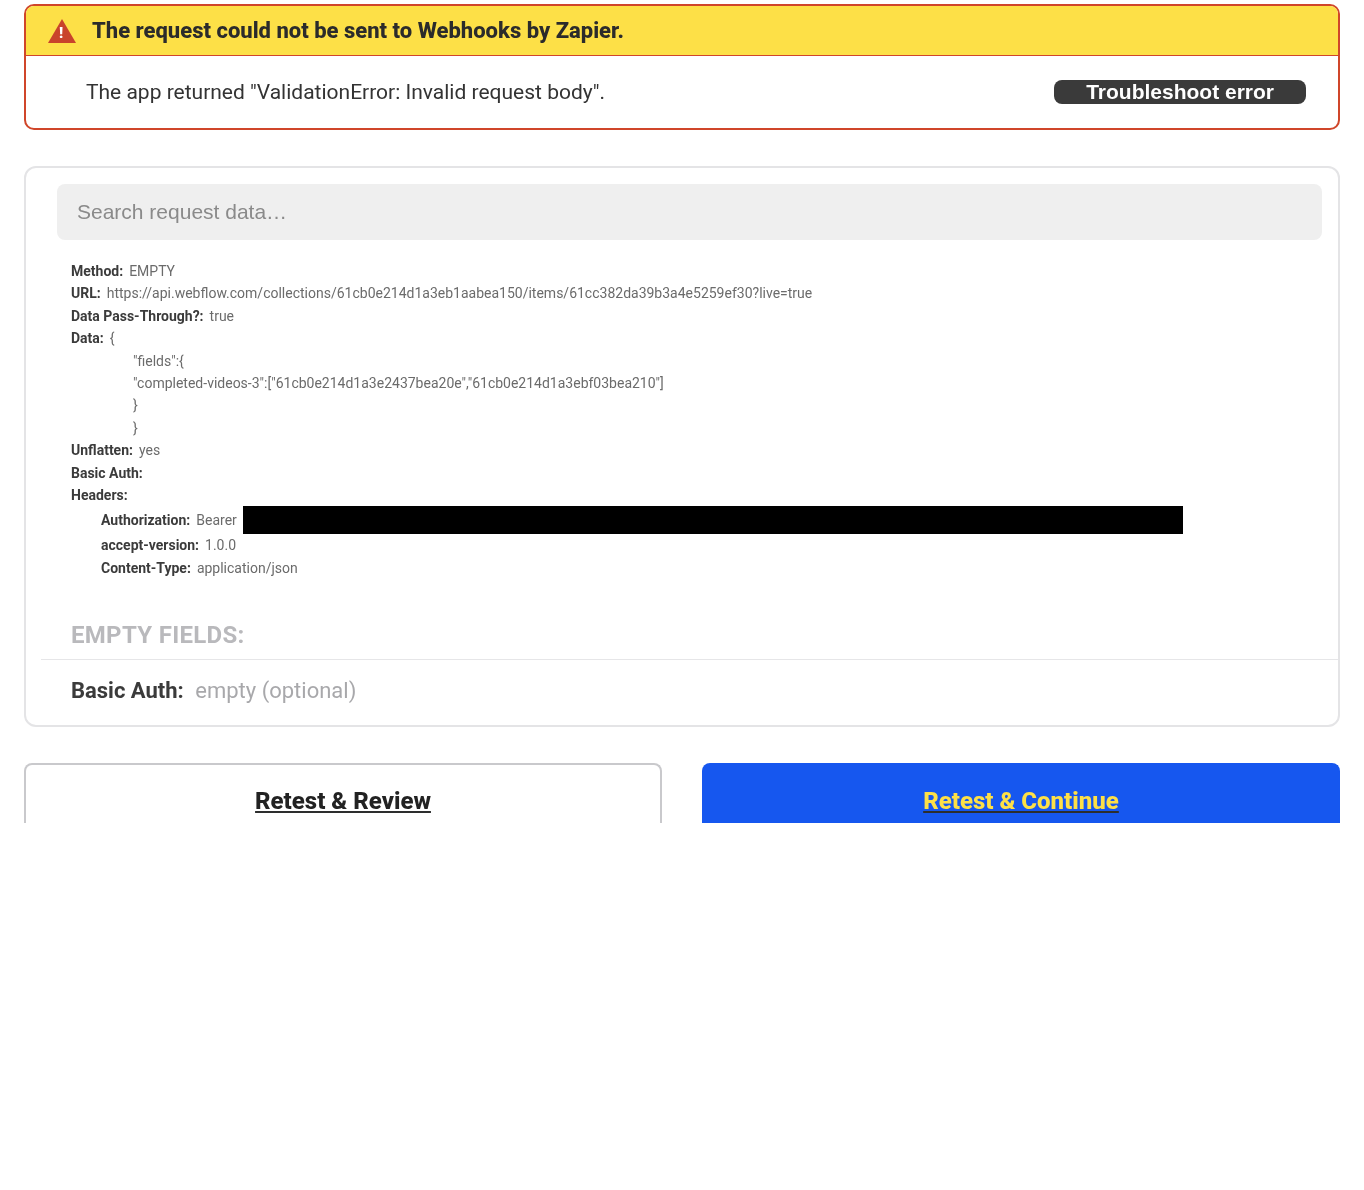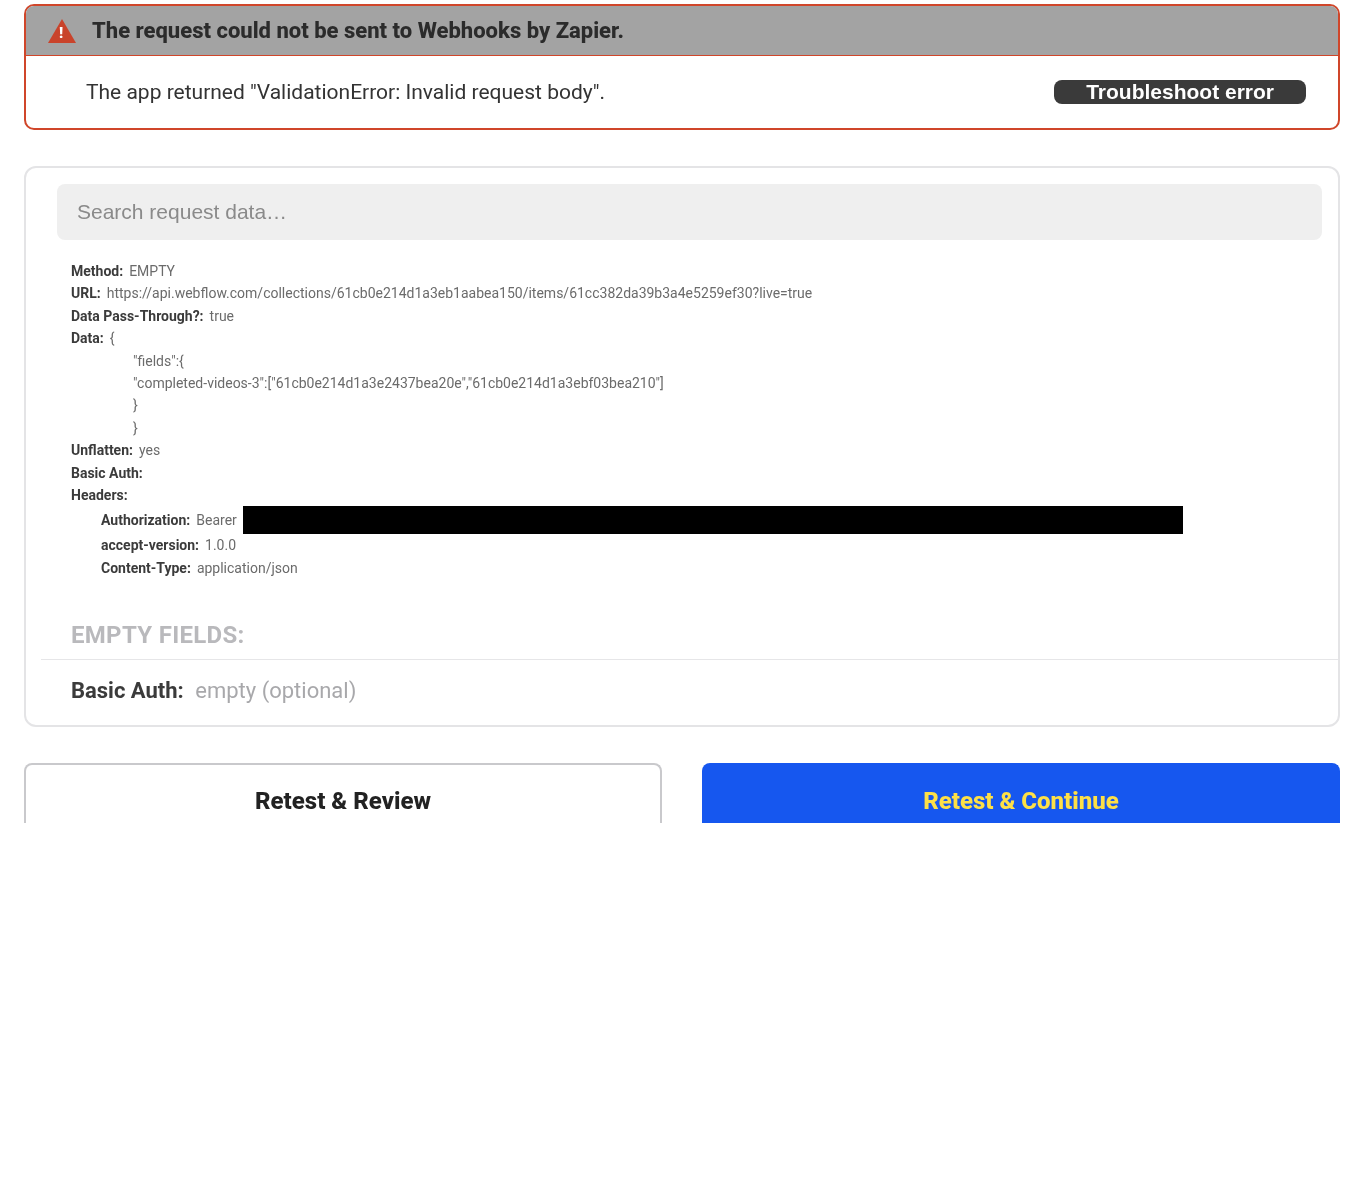--- a/index.html
+++ b/index.html
@@ -14,21 +14,21 @@
   .wrap { width: 1364px; padding: 0; }
 
   
   .error-card {
     margin: 4px 24px 0 24px;
     border: 2px solid #d0462a;
     border-radius: 10px;
     overflow: hidden;
   }
   .error-header {
-    background: #a3a3a3;
+    background: #fde047;
     padding: 12px 22px;
     display: flex;
     align-items: center;
     gap: 16px;
     border-bottom: 1px solid #d0462a;
   }
   .error-header .msg {
     font-weight: 800;
     font-size: 22px;
     color: #2b2b2b;
@@ -124,20 +124,21 @@
     padding: 18px 30px 22px 30px;
     font-size: 22px;
   }
   .muted { color: #a8a8ab; }
 
   
   .footer {
     display: flex;
     gap: 40px;
     margin: 36px 24px 0 24px;
+    text-decoration: underline;
   }
   .btn {
     flex: 1;
     border-radius: 8px 8px 0 0;
     padding: 22px 0 8px 0;
     font-size: 24px;
     font-weight: 800;
     text-align: center;
     cursor: pointer;
   }

